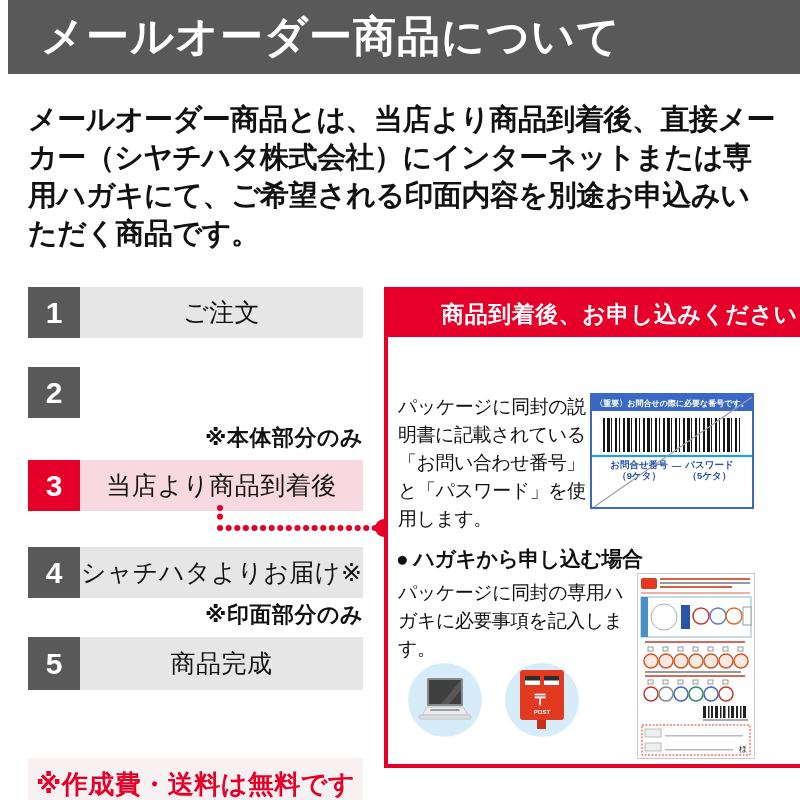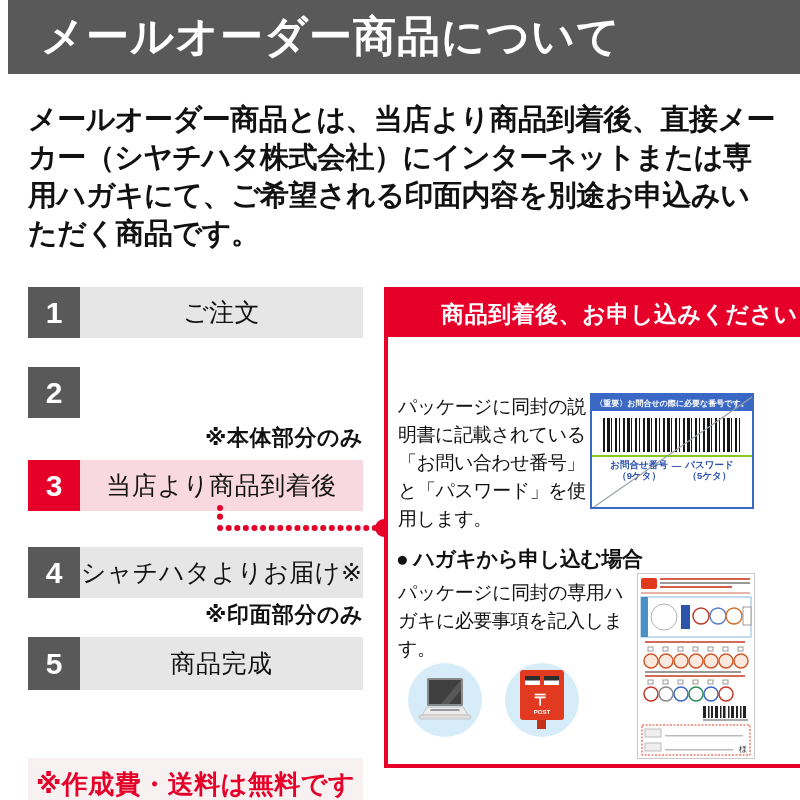--- a/index.html
+++ b/index.html
@@ -42,21 +42,21 @@
   .p-text { position:absolute; font-size:19px; line-height:28px; font-weight:500; letter-spacing:-0.5px; }
 
   
   .card { position:absolute; left:202px; top:102px; width:164px; height:116px;
     border:2px solid #3a68c4; background:#fff; overflow:hidden; }
   .card-header { height:16px; background:#3a68c4; color:#fff; font-size:8px; font-weight:bold;
     display:flex; align-items:center; justify-content:center; white-space:nowrap; }
   .barcode { margin:7px auto 0; width:138px; height:34px;
     background:repeating-linear-gradient(90deg,#161616 0 2px,#fff 2px 4px,#161616 4px 7px,#fff 7px 8px,#161616 8px 9px,#fff 9px 12px,#161616 12px 14px,#fff 14px 16px,#161616 16px 17px,#fff 17px 20px); }
   .card-code { font-size:15px; letter-spacing:0.5px; padding:2px 0 0 10px; font-weight:500; }
-  .card-foot { border-top:2px solid #84cc16; margin-top:3px; padding-top:2px;
+  .card-foot { border-top:2px solid #0ea5e9; margin-top:3px; padding-top:2px;
     display:flex; justify-content:center; gap:4px; color:#2a50b0; font-weight:bold;
     font-size:9.5px; line-height:11px; text-align:center; }
   .card-dash { align-self:flex-start; margin-top:1px; }
   .card-diag { position:absolute; left:0; top:0; pointer-events:none; }
 
   
   .icon-circle { position:absolute; width:74px; height:74px; border-radius:50%;
     background:#d6ecf9; display:flex; align-items:center; justify-content:center; }
   .circle-laptop { left:20px; top:372px; }
   .circle-postbox { left:117px; top:372px; }

